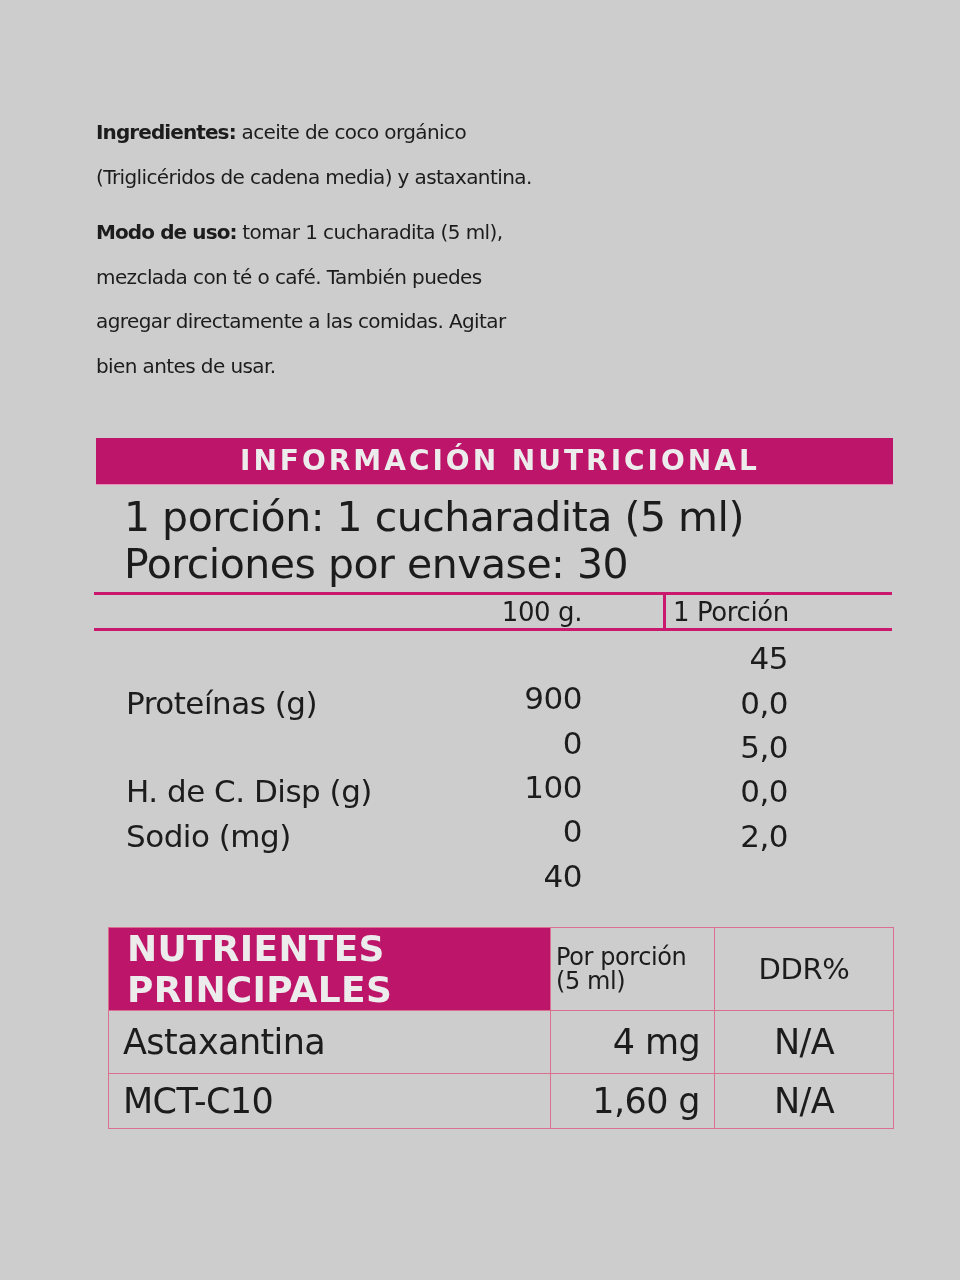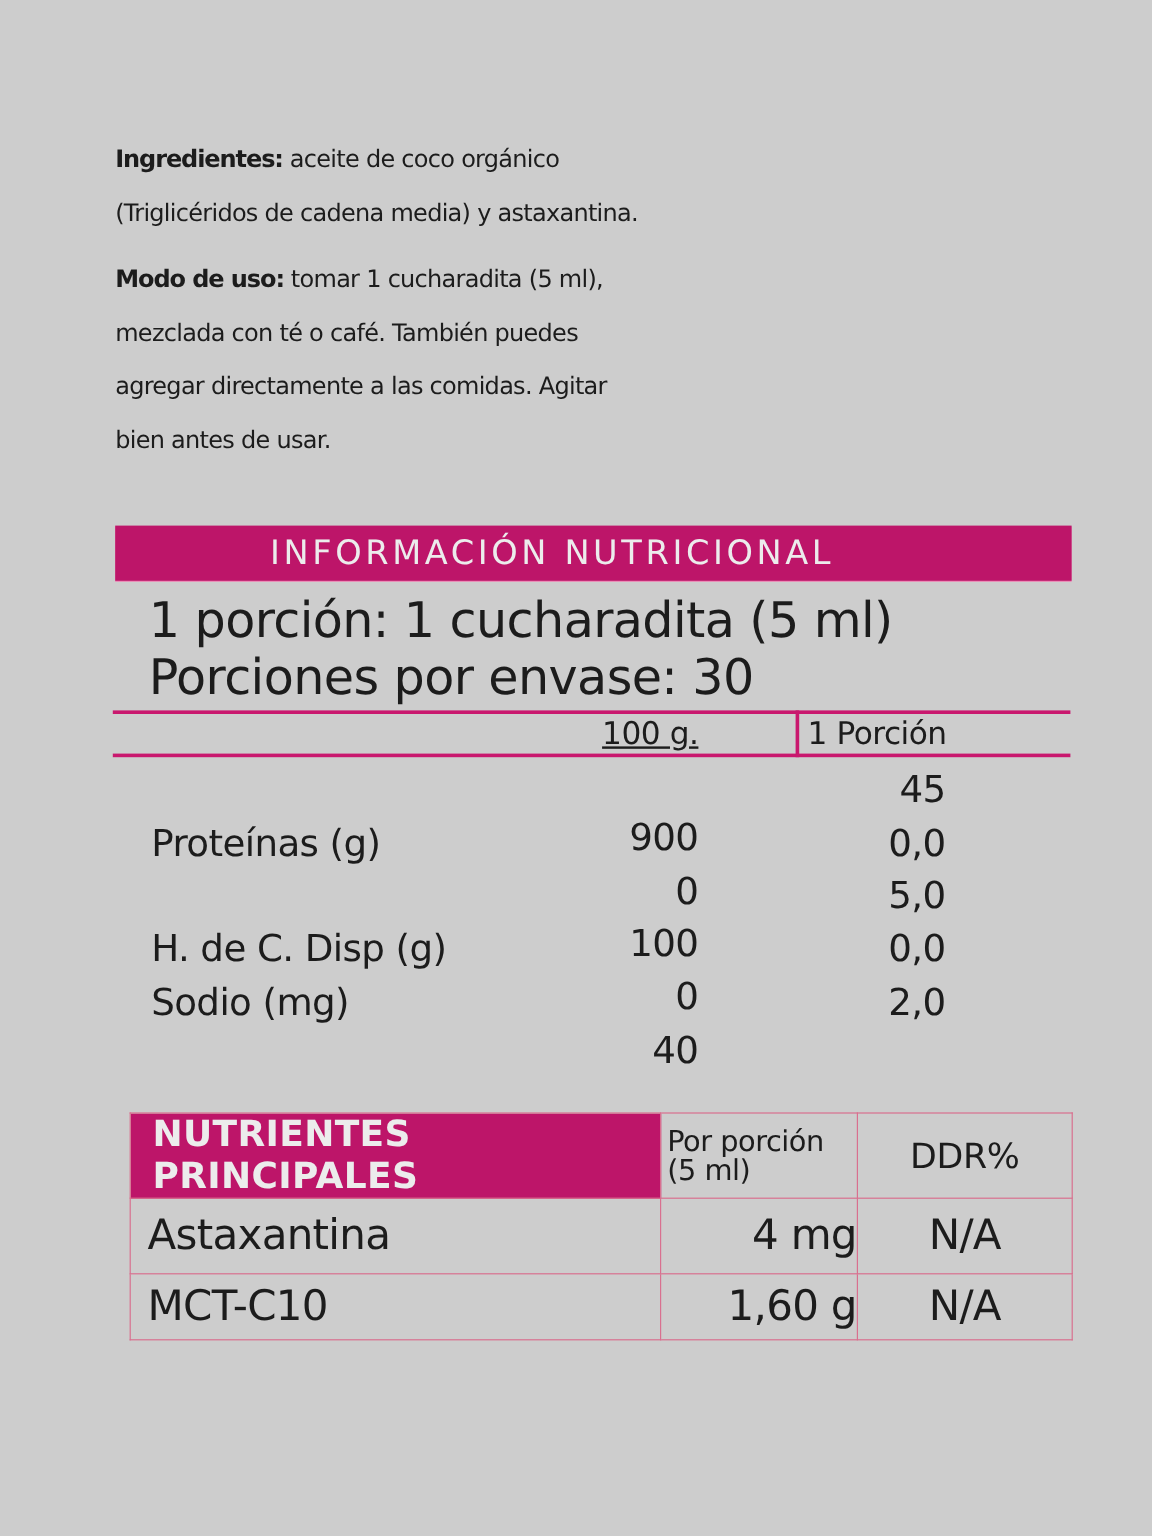--- a/index.html
+++ b/index.html
@@ -15,57 +15,57 @@
   .para b { font-weight: bold; letter-spacing: -0.9px; }
   #ingredients { top: 110px; }
   #usage { top: 210px; }
 
   #nutri-header {
     left: 96px; top: 438px; width: 797px; height: 46px;
     background: #bd1569;
     box-shadow: 0 1px 0 #e890b8;
   }
   #nutri-header span {
-    position: absolute; left: 129px; top: 6px;
-    color: #ececec; font-weight: normal; font-size: 28px; letter-spacing: 3px;
+    position: absolute; left: 144px; top: 6px;
+    color: #ececec; font-weight: bold; font-size: 28px; letter-spacing: 3px;
   }
   .serving { left: 124px; font-size: 41px; letter-spacing: -0.5px; }
   #serving-size { top: 493px; }
   #servings-per { top: 540px; }
 
   .hline { height: 3px; background: #c9186e; }
   #line-top { left: 94px; top: 592px; width: 798px; }
   #line-bot { left: 94px; top: 628px; width: 798px; }
   #vline { left: 663px; top: 592px; width: 3px; height: 39px; background: #c9186e; }
-  #col-100g { left: 460px; top: 597px; width: 122px; text-align: right; font-size: 26px; letter-spacing: -0.4px; text-decoration: underline; }
+  #col-100g { left: 460px; top: 597px; width: 122px; text-align: right; font-size: 26px; letter-spacing: -0.4px; }
   #col-porcion { left: 673px; top: 597px; font-size: 26px; letter-spacing: -0.4px; }
 
   .nrow { left: 0; width: 960px; height: 44px; font-size: 31px; letter-spacing: -0.5px; }
   .nrow .lbl { position: absolute; left: 126px; top: 0; }
   .nrow .v1 { position: absolute; left: 460px; width: 122px; text-align: right; top: 0; margin-top: 40px; }
   .nrow .v2 { position: absolute; left: 660px; width: 128px; text-align: right; top: 0; }
 
   #main-table {
     left: 108px; top: 927px; border-collapse: collapse;
   }
   #main-table td, #main-table th {
     border: 1px solid #d9708f; padding: 0; font-weight: normal;
   }
   #main-table th.title {
     background: #bd1569; color: #ececec; font-weight: bold;
-    font-size: 30px; letter-spacing: 0.3px; width: 442px; height: 55px;
+    font-size: 36px; letter-spacing: 0.3px; width: 442px; height: 55px;
     text-align: left; padding-left: 18px; box-sizing: border-box;
   }
   #main-table th.per {
     width: 164px; font-size: 24px; line-height: 24px; text-align: left; padding-left: 5px; box-sizing: border-box; letter-spacing: -0.4px;
   }
   #main-table th.ddr { width: 178px; font-size: 29px; letter-spacing: -0.3px; }
   #main-table td { font-size: 35px; letter-spacing: -0.6px; }
   #main-table td.name { padding-left: 14px; }
-  #main-table td.amt { text-align: right; }
+  #main-table td.amt { text-align: right; padding-right: 14px; }
   #main-table td.ddrv { text-align: center; }
   #main-table tr.r1 td { height: 62px; }
   #main-table tr.r2 td { height: 54px; }
   #main-table tr.r3 td { height: 54px; }
 </style>
 </head>
 <body>
 
 <div class="abs para" id="ingredients">
   <b>Ingredientes:</b><span> aceite de coco orgánico</span><br>

